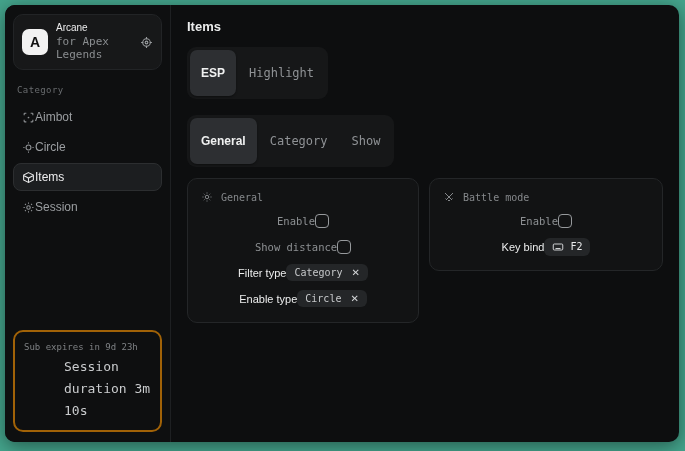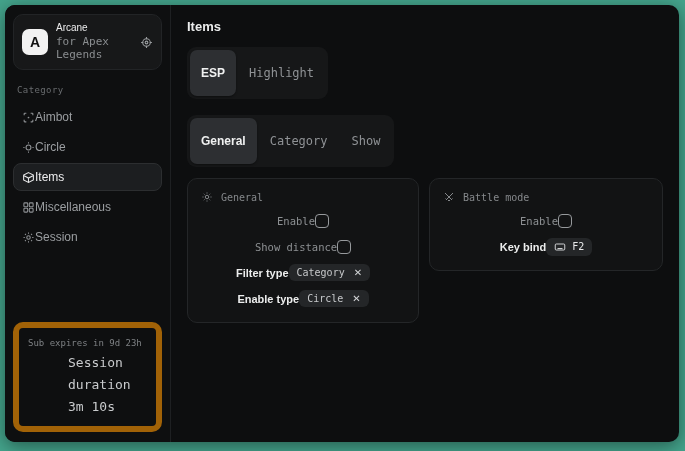--- a/index.html
+++ b/index.html
@@ -73,21 +73,21 @@
   }
   .nav-item .ic { display: flex; align-items: center; color: #8f9295; }
   .nav-item.active {
     background: #1c1e20;
     border-color: #2c2e30;
     color: #ededee;
   }
   .nav-item.active .ic { color: #e5e6e7; }
   .sidebar-spacer { flex: 1; }
   .footer-card {
-    border: 6px solid #a16207;
+    border: 2px solid #a16207;
     border-radius: 10px;
     padding: 8px 9px;
     font-family: "DejaVu Sans Mono", monospace;
     line-height: 1.7;
   }
   .foot-line1 { color: #7e8184; font-size: 9px; }
   .foot-line2 { color: #c9cbcd; font-size: 13px; margin-left: 40px; }
   
   .main { flex: 1; padding: 14px 16px; overflow: hidden; }
   .page-title { color: #eceded; font-size: 13px; font-weight: bold; }
@@ -134,21 +134,21 @@
   .panel-head .ic { display: flex; color: #85888b; }
   .row {
     display: flex; align-items: center; justify-content: center;
     min-height: 25px;
     margin-top: 1px;
   }
   .row-label-muted {
     color: #8d9093; font-size: 10.5px;
     font-family: "DejaVu Sans Mono", monospace;
   }
-  .row-label-strong { color: #eceded; font-size: 11px; font-weight: bold; }
+  .row-label-strong { color: #eceded; font-size: 11px; font-weight: normal; }
   .checkbox {
     width: 14px; height: 14px;
     border: 1.5px solid #96999c;
     border-radius: 4px;
     background: transparent;
     cursor: pointer;
   }
   .pill {
     display: inline-flex; align-items: center; gap: 9px;
     background: #242628;
@@ -225,31 +225,20 @@
           <svg width="13" height="13" viewBox="0 0 24 24" fill="none" stroke="currentColor" stroke-width="2">
             <path d="M21 8.5 12 13 3 8.5M12 3l9 4.5v9L12 21l-9-4.5v-9L12 3z"></path>
             <path d="M12 13v8"></path>
           </svg>
         </span>
         <span>Items</span>
       </div>
       <div class="nav-item">
         <span class="ic">
           <svg width="13" height="13" viewBox="0 0 24 24" fill="none" stroke="currentColor" stroke-width="2">
-            <rect x="3.5" y="3.5" width="7" height="7" rx="1.5"></rect>
-            <rect x="13.5" y="3.5" width="7" height="7" rx="1.5"></rect>
-            <rect x="3.5" y="13.5" width="7" height="7" rx="1.5"></rect>
-            <rect x="13.5" y="13.5" width="7" height="7" rx="1.5"></rect>
-          </svg>
-        </span>
-        <span>Miscellaneous</span>
-      </div>
-      <div class="nav-item">
-        <span class="ic">
-          <svg width="13" height="13" viewBox="0 0 24 24" fill="none" stroke="currentColor" stroke-width="2">
             <circle cx="12" cy="12" r="3.2"></circle>
             <path d="M12 2.8v2.4M12 18.8v2.4M2.8 12h2.4M18.8 12h2.4M5.5 5.5l1.7 1.7M16.8 16.8l1.7 1.7M18.5 5.5l-1.7 1.7M7.2 16.8l-1.7 1.7"></path>
           </svg>
         </span>
         <span>Session</span>
       </div>
     </nav>
 
     <div class="sidebar-spacer"></div>
 

